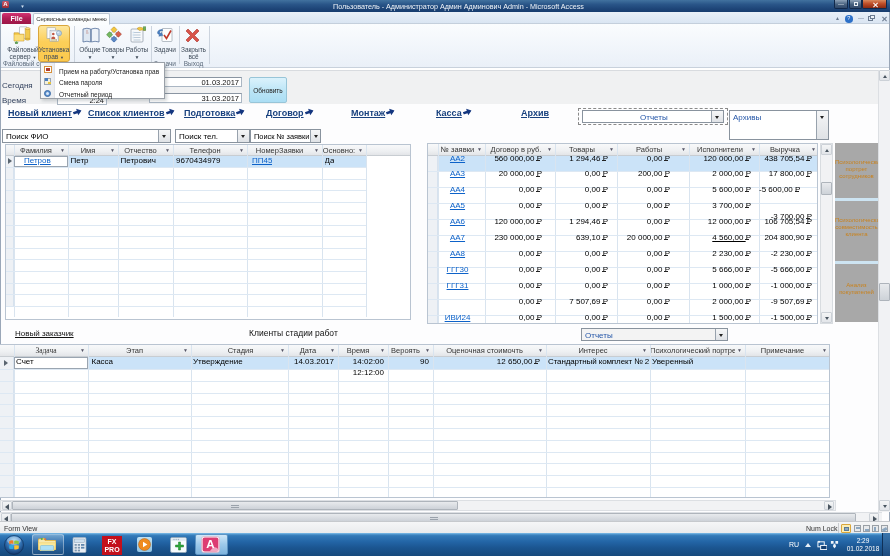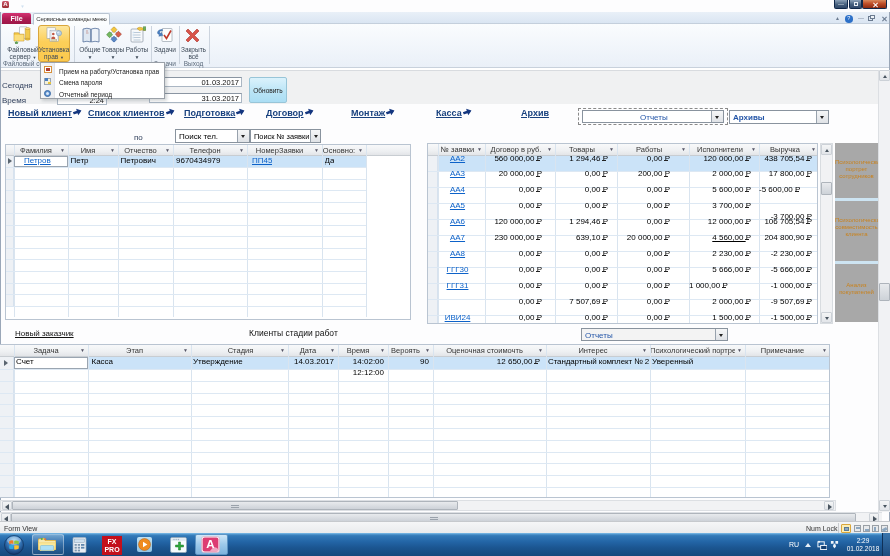--- a/index.html
+++ b/index.html
@@ -50,20 +50,23 @@
 .tri-l{left:2px;top:1.5px;border-top:3px solid transparent;border-bottom:3px solid transparent;border-right:4px solid #4a5560;}
 .tri-r{left:3px;top:1.5px;border-top:3px solid transparent;border-bottom:3px solid transparent;border-left:4px solid #4a5560;}
 .sbthumb{position:absolute;background:linear-gradient(180deg,#e8eaed,#cdd2d8);border:1px solid #aeb4bb;border-radius:1px;}
 .grip{position:absolute;left:50%;top:2.5px;width:8px;height:3px;margin-left:-4px;border-top:1px solid #9aa2ab;border-bottom:1px solid #9aa2ab;}
 .gsep{position:absolute;left:0;width:43px;height:2.5px;background:#cde4f2;}
 .gtxt{position:absolute;left:0;width:43px;font-size:6px;line-height:7px;color:#c8821e;text-align:center;}
 .tbtn{background:linear-gradient(180deg,rgba(255,255,255,.30),rgba(255,255,255,.10) 45%,rgba(255,255,255,.03));border:1px solid rgba(255,255,255,.38);border-radius:2.5px;}
 </style></head>
 <body>
 <div id="scr">
+<div class="ab" id="title">
+      <div class="txt">Пользователь - Администратор Админ Админович Admin - Microsoft Access</div>
+    </div>
 <div class="ab" id="aicon">A</div>
 <div class="ab" id="qat">▼</div>
 <div class="ab wbtn" style="left:834px;width:14px;background:linear-gradient(180deg,#8da2b8,#46607e 55%,#31496a);border-radius:0 0 2px 2px;">
       <span>—</span>
     </div>
 <div class="ab wbtn" style="left:849px;width:13px;background:linear-gradient(180deg,#8da2b8,#46607e 55%,#31496a);border-radius:0 0 2px 2px;">
       <span style="position:absolute;left:4px;top:2px;width:4px;height:3.5px;border:1px solid #e8eef4;background:transparent;"></span>
     </div>
 <div class="ab wbtn" style="left:862px;width:25px;background:linear-gradient(180deg,#d98a5e,#bf4e28 45%,#8a2a12);border-radius:0 0 2px 2px;">
       <span style="position:absolute;left:9px;top:1.5px;width:6px;height:6px;">
@@ -125,22 +128,26 @@
       </svg></div>
 <div class="nav" style="left:436px;">Касса<svg class="arw" width="9" height="8" viewBox="0 0 9 8">
         <path d="M0 5.1 L4.2 5.1 L4.2 7.4 L8.8 3.9 L4.2 0.4 L4.2 2.7 L0 2.7 Z" fill="#14367f"></path>
       </svg></div>
 <div class="nav" style="left:521px;">Архив</div>
 <div class="ab" style="left:578px;top:108px;width:150px;height:17px;border:1px dashed #8a8a8a;"></div>
 <div class="combo combo2" style="left:582px;top:110px;width:142px;height:13px;">
       <div class="ct" style="left:57px;">Отчеты</div>
       <div class="cb"></div>
     </div>
-<div class="combo combo2" style="left:729px;top:110px;width:100px;height:14px;font-weight:bold;">
+<div class="combo combo2" style="left:729px;top:110px;width:100px;height:30px;">
       <div class="ct">Архивы</div>
+      <div class="cb"></div>
+    </div>
+<div class="combo" style="left:2px;top:129px;width:169px;height:13.5px;">
+      <div class="ct">Поиск ФИО</div>
       <div class="cb"></div>
     </div>
 <div class="combo" style="left:175px;top:129px;width:75px;height:13.5px;">
       <div class="ct">Поиск тел.</div>
       <div class="cb"></div>
     </div>
 <div class="combo" style="left:250px;top:129px;width:71px;height:13.5px;">
       <div class="ct" style="font-size:7.4px;">Поиск № заявки</div>
       <div class="cb" style="width:10px;"></div>
     </div>
@@ -273,41 +280,41 @@
 <div class="dcell" style="left:57px;top:120.80000000000001px;width:57px;text-align:right;">0,00 <span class="rub">Р</span></div>
 <div class="dcell" style="left:127px;top:120.80000000000001px;width:53px;text-align:right;">0,00 <span class="rub">Р</span></div>
 <div class="dcell" style="left:189px;top:120.80000000000001px;width:53px;text-align:right;">0,00 <span class="rub">Р</span></div>
 <div class="dcell" style="left:261px;top:120.80000000000001px;width:62px;text-align:right;">5 666,00 <span class="rub">Р</span></div>
 <div class="dcell" style="left:331px;top:120.80000000000001px;width:53px;text-align:right;">-5 666,00 <span class="rub">Р</span></div>
 <div class="hline" style="left:0px;top:138.70000000000002px;width:391px;"></div>
 <div class="dcell link" style="left:6px;top:136.70000000000002px;width:47px;text-align:center;">ГГГ31</div>
 <div class="dcell" style="left:57px;top:136.70000000000002px;width:57px;text-align:right;">0,00 <span class="rub">Р</span></div>
 <div class="dcell" style="left:127px;top:136.70000000000002px;width:53px;text-align:right;">0,00 <span class="rub">Р</span></div>
 <div class="dcell" style="left:189px;top:136.70000000000002px;width:53px;text-align:right;">0,00 <span class="rub">Р</span></div>
-<div class="dcell" style="left:261px;top:136.70000000000002px;width:62px;">1 000,00 <span class="rub">Р</span></div>
+<div class="dcell" style="left:261px;top:136.70000000000002px;width:62px;text-align:right;">1 000,00 <span class="rub">Р</span></div>
 <div class="dcell" style="left:331px;top:136.70000000000002px;width:53px;text-align:right;">-1 000,00 <span class="rub">Р</span></div>
 <div class="hline" style="left:0px;top:154.60000000000002px;width:391px;"></div>
 <div class="dcell link" style="left:6px;top:152.60000000000002px;width:47px;text-align:left;margin-top:29px;">ИВИ23</div>
 <div class="dcell" style="left:57px;top:152.60000000000002px;width:57px;text-align:right;">0,00 <span class="rub">Р</span></div>
 <div class="dcell" style="left:127px;top:152.60000000000002px;width:53px;text-align:right;">7 507,69 <span class="rub">Р</span></div>
 <div class="dcell" style="left:189px;top:152.60000000000002px;width:53px;text-align:right;">0,00 <span class="rub">Р</span></div>
 <div class="dcell" style="left:261px;top:152.60000000000002px;width:62px;text-align:right;">2 000,00 <span class="rub">Р</span></div>
 <div class="dcell" style="left:331px;top:152.60000000000002px;width:53px;text-align:right;">-9 507,69 <span class="rub">Р</span></div>
 <div class="hline" style="left:0px;top:170.50000000000003px;width:391px;"></div>
 <div class="dcell link" style="left:6px;top:168.50000000000003px;width:47px;text-align:center;">ИВИ24</div>
 <div class="dcell" style="left:57px;top:168.50000000000003px;width:57px;text-align:right;">0,00 <span class="rub">Р</span></div>
 <div class="dcell" style="left:127px;top:168.50000000000003px;width:53px;text-align:right;">0,00 <span class="rub">Р</span></div>
 <div class="dcell" style="left:189px;top:168.50000000000003px;width:53px;text-align:right;">0,00 <span class="rub">Р</span></div>
 <div class="dcell" style="left:261px;top:168.50000000000003px;width:62px;text-align:right;">1 500,00 <span class="rub">Р</span></div>
 <div class="dcell" style="left:331px;top:168.50000000000003px;width:53px;text-align:right;">-1 500,00 <span class="rub">Р</span></div>
 
 </div>
 <div class="ab" style="left:0px;top:344px;width:830px;height:154px;background:#fff;border:1px solid #b9c4d1;border-left:none;overflow:hidden;">
 <div class="dshead" style="left:0;top:0;width:830px;height:12px;"></div>
-<div class="hcell" style="left:14px;top:1px;width:64px;">Задача</div>
+<div class="hcell" style="left:14px;top:1px;width:64px;font-family:Liberation Serif, serif;">Задача</div>
 <div class="hsort" style="left:80px;top:2px;">▼</div>
 <div class="hcell" style="left:88px;top:1px;width:93px;">Этап</div>
 <div class="hsort" style="left:183px;top:2px;">▼</div>
 <div class="hcell" style="left:197px;top:1px;width:87px;">Стадия</div>
 <div class="hsort" style="left:280px;top:2px;">▼</div>
 <div class="hcell" style="left:288px;top:1px;width:40px;">Дата</div>
 <div class="hsort" style="left:330px;top:2px;">▼</div>
 <div class="hcell" style="left:338px;top:1px;width:40px;">Время</div>
 <div class="hsort" style="left:380px;top:2px;">▼</div>
 <div class="hcell" style="left:388px;top:1px;width:35px;">Вероять</div>

